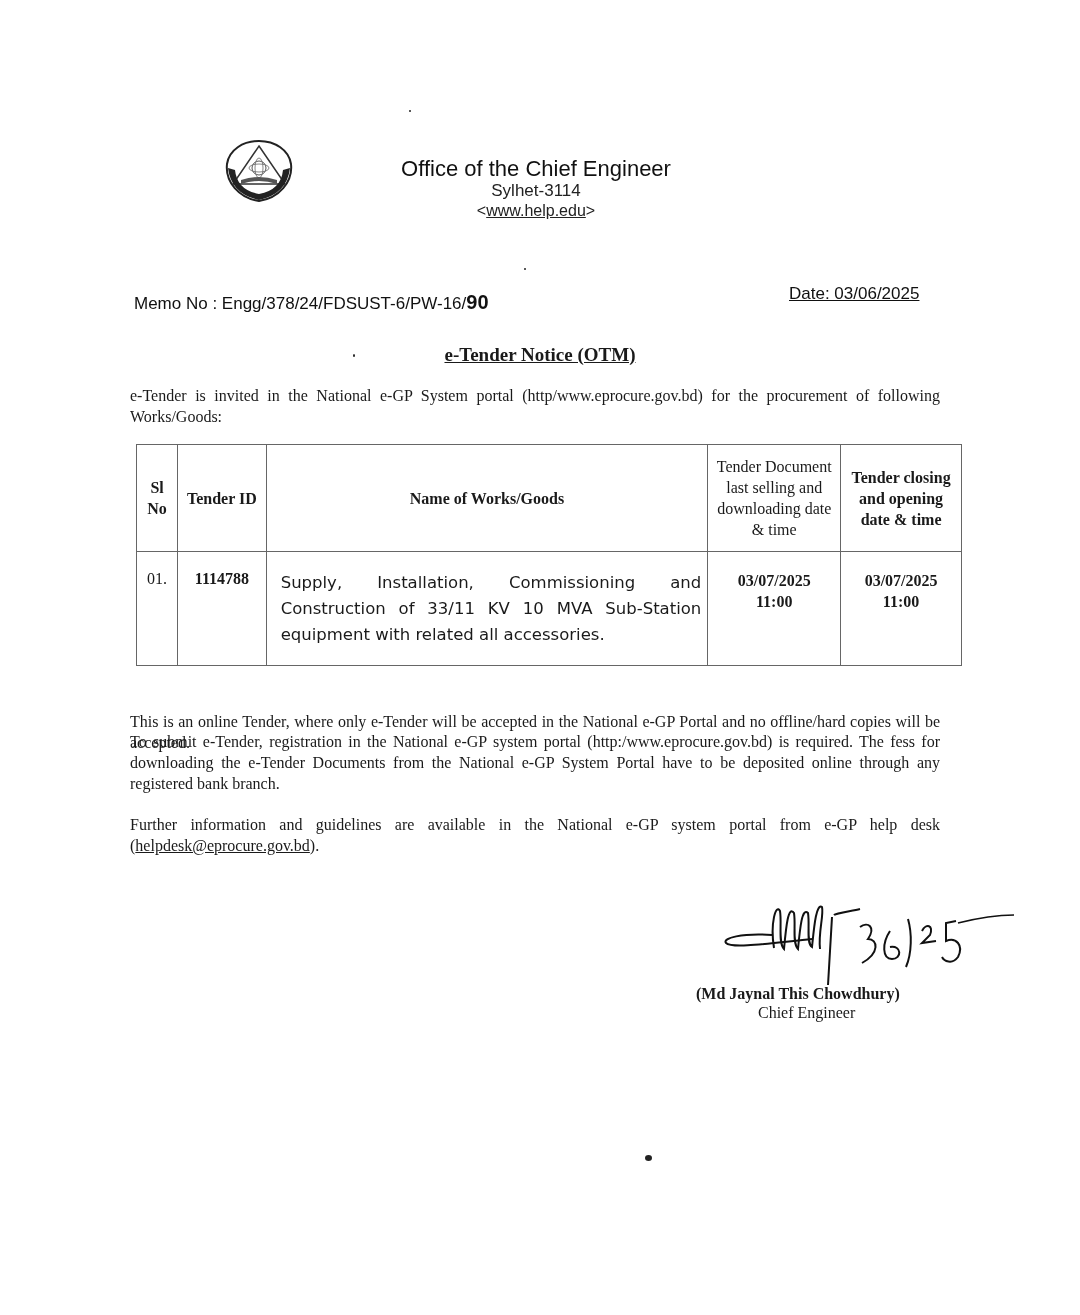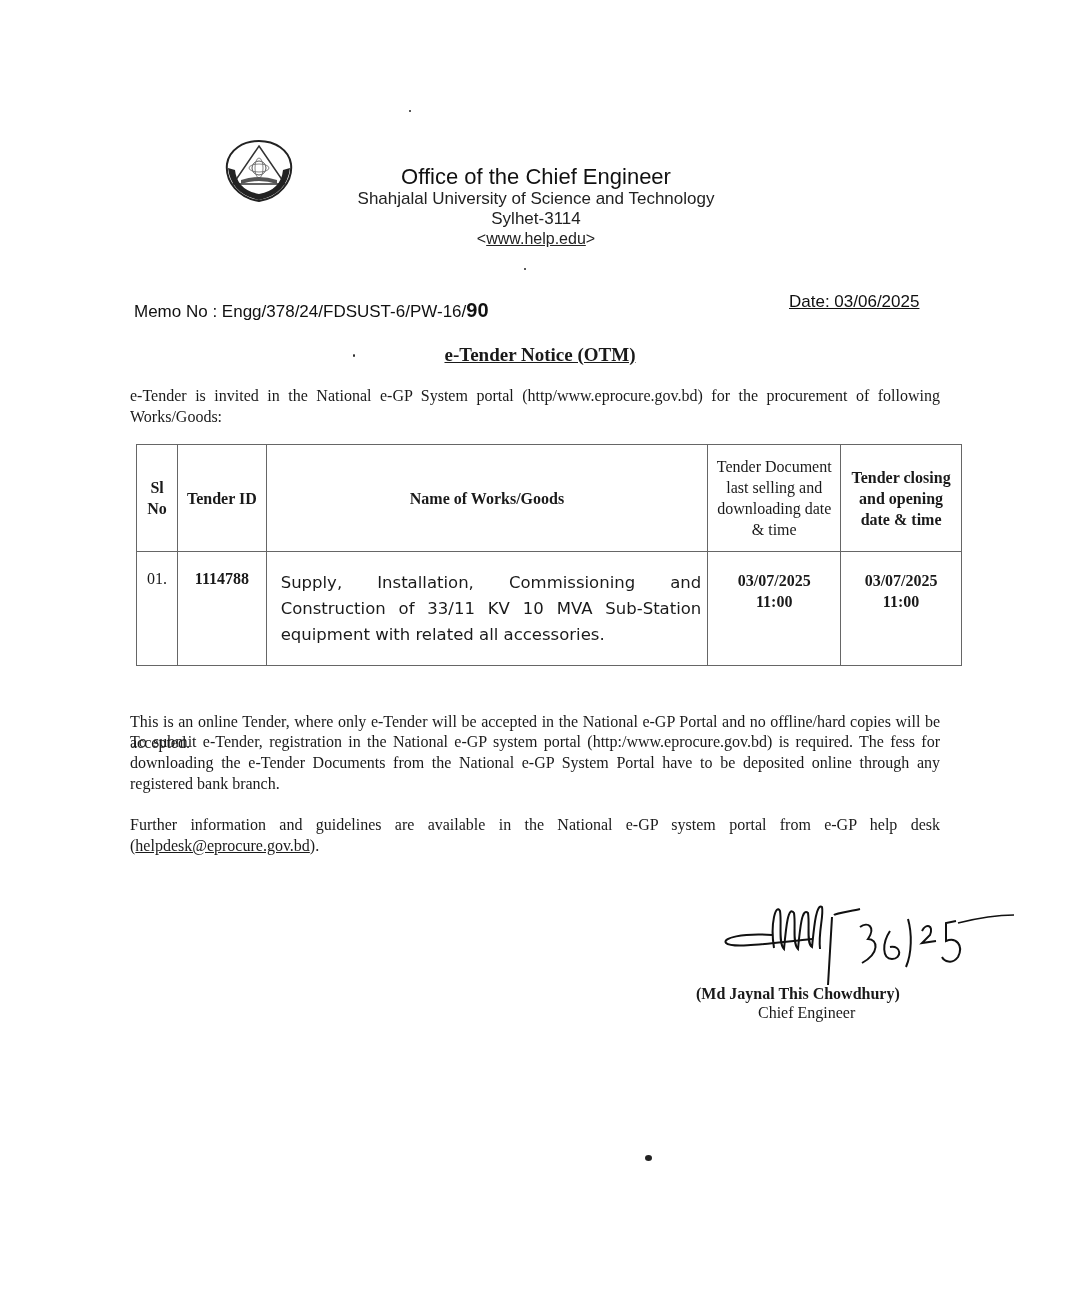--- a/index.html
+++ b/index.html
@@ -1,17 +1,17 @@
 <!DOCTYPE html>
 <html><head>
 <meta charset="utf-8">
 <style>
   html, body { margin: 0; padding: 0; background: #ffffff; }
   body { width: 1080px; height: 1315px; position: relative; overflow: hidden; color: #1a1a1a; }
-  .sans { font-family: "Liberation Sans", "DejaVu Sans", sans-serif; margin-top: 8px; }
+  .sans { font-family: "Liberation Sans", "DejaVu Sans", sans-serif; }
   .serif { font-family: "Liberation Serif", "DejaVu Serif", serif; }
 
   .logo { position: absolute; left: 223px; top: 138px; width: 72px; height: 66px; }
 
   .letterhead { position: absolute; left: 330px; top: 157px; width: 412px; text-align: center; }
   .lh-title { font-size: 22px; line-height: 24px; color: #111; }
   .lh-line { font-size: 17px; line-height: 20px; color: #222; }
   .lh-link { font-size: 16px; line-height: 20px; color: #222; }
   .lh-link u { text-decoration: underline; }
 
@@ -53,21 +53,20 @@
   <path d="M36 8 L62 46 L10 46 Z" fill="none" stroke="#333" stroke-width="1.5"></path>
   <circle cx="36" cy="30" r="7" fill="none" stroke="#555" stroke-width="1"></circle>
   <ellipse cx="36" cy="30" rx="10" ry="4" fill="none" stroke="#666" stroke-width="0.8"></ellipse>
   <ellipse cx="36" cy="30" rx="4" ry="10" fill="none" stroke="#666" stroke-width="0.8"></ellipse>
   <path d="M18 42 Q36 36 54 42 L54 46 Q36 40 18 46 Z" fill="#555"></path>
   <path d="M5 30 Q8 56 36 62 Q64 56 67 30 L60 32 Q58 52 36 56 Q14 52 12 32 Z" fill="#222"></path>
 </svg>
 
 <div class="letterhead sans">
   <div class="lh-title">Office of the Chief Engineer</div>
-  <div class="lh-line">Shahjalal University of Science and Technology</div>
   <div class="lh-line">Sylhet-3114</div>
   <div class="lh-link"><span>&lt;</span><u>www.help.edu</u><span>&gt;</span></div>
 </div>
 
 <div class="memo sans"><span>Memo No : Engg/378/24/FDSUST-6/PW-16/</span><b>90</b></div>
 <div class="date sans">Date: 03/06/2025</div>
 
 <div class="notice-title serif">e-Tender Notice (OTM)</div>
 
 <div class="para serif p-intro">e-Tender is invited in the National e-GP System portal (http/www.eprocure.gov.bd) for the procurement of following Works/Goods:</div>

